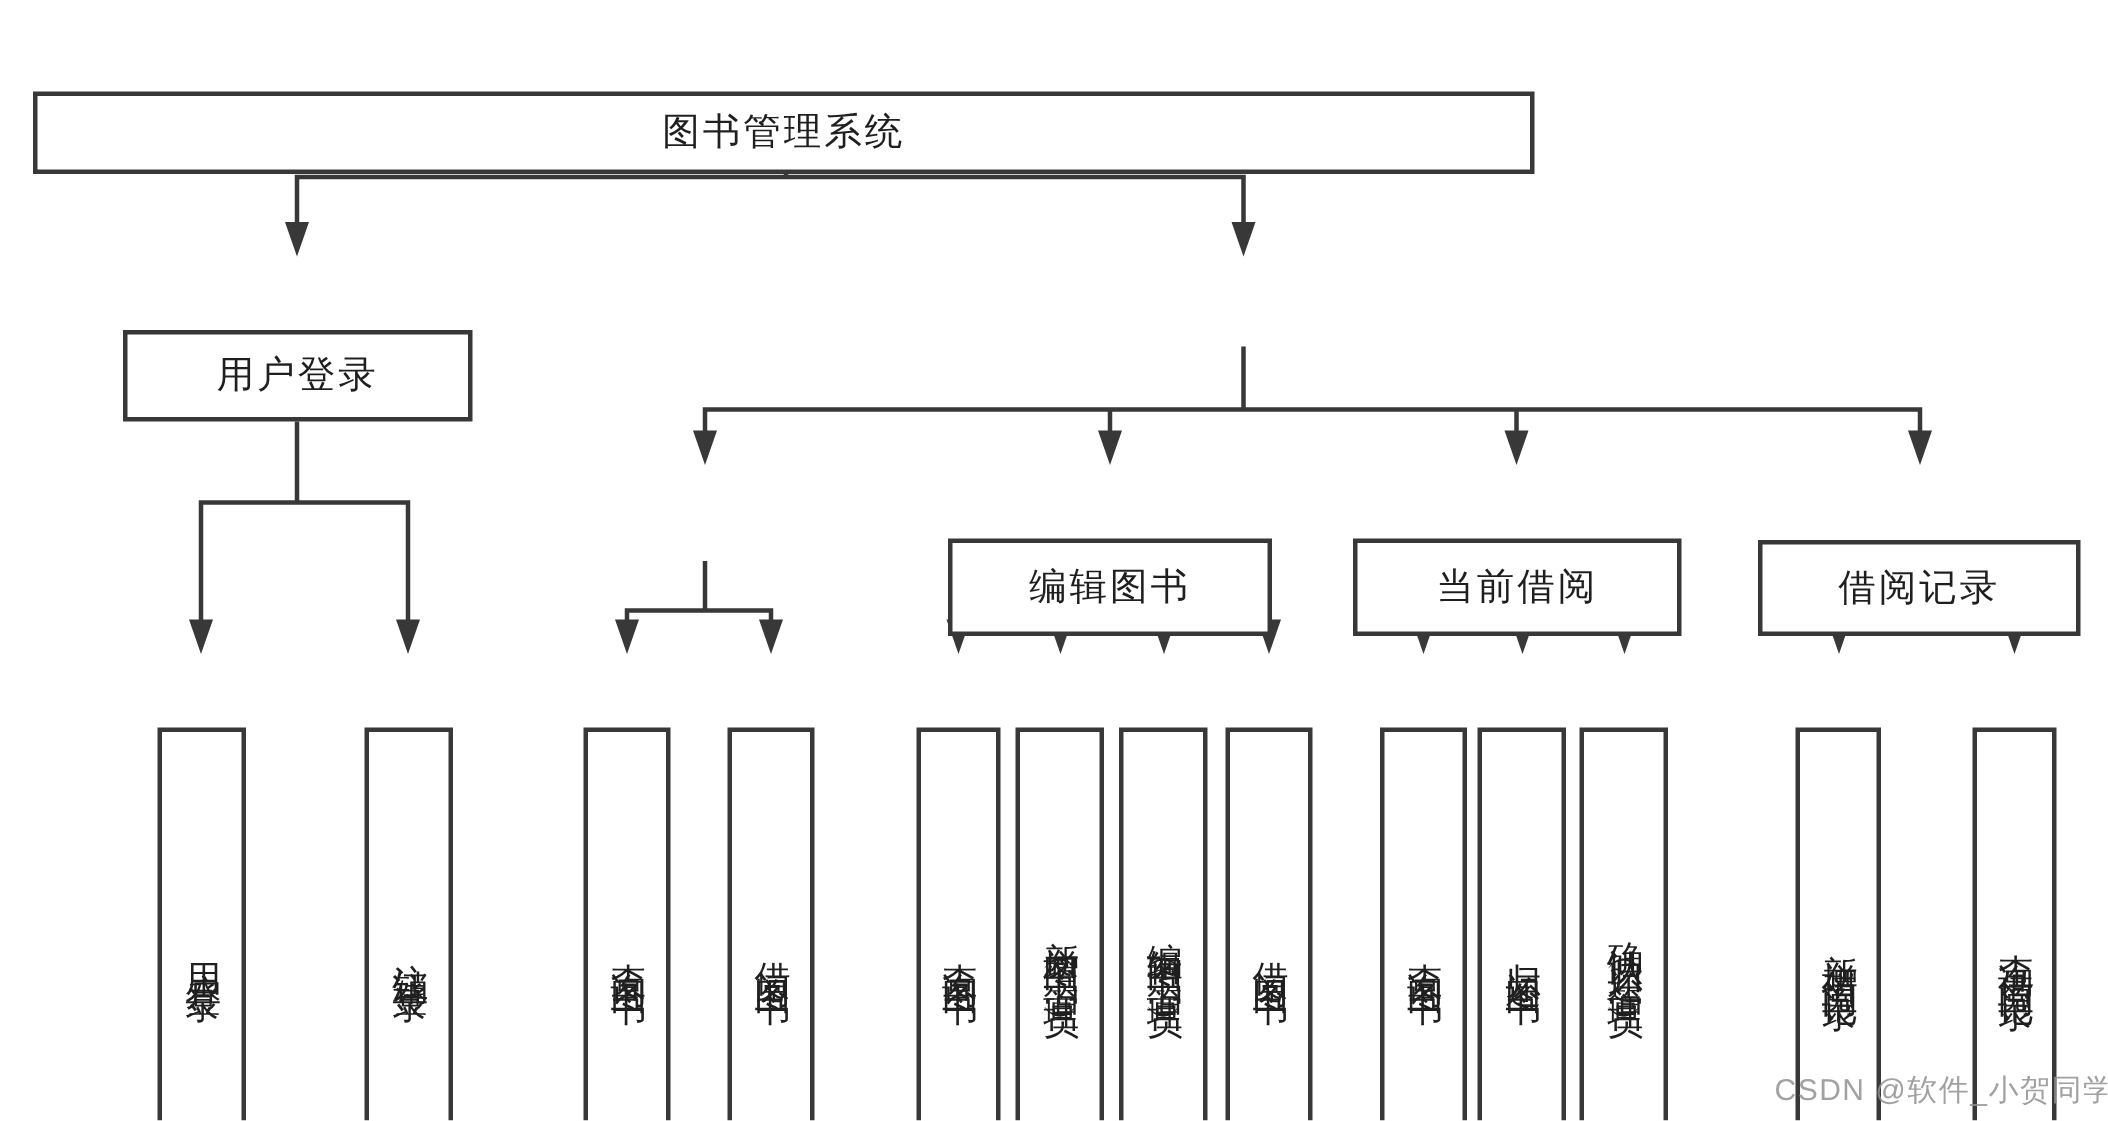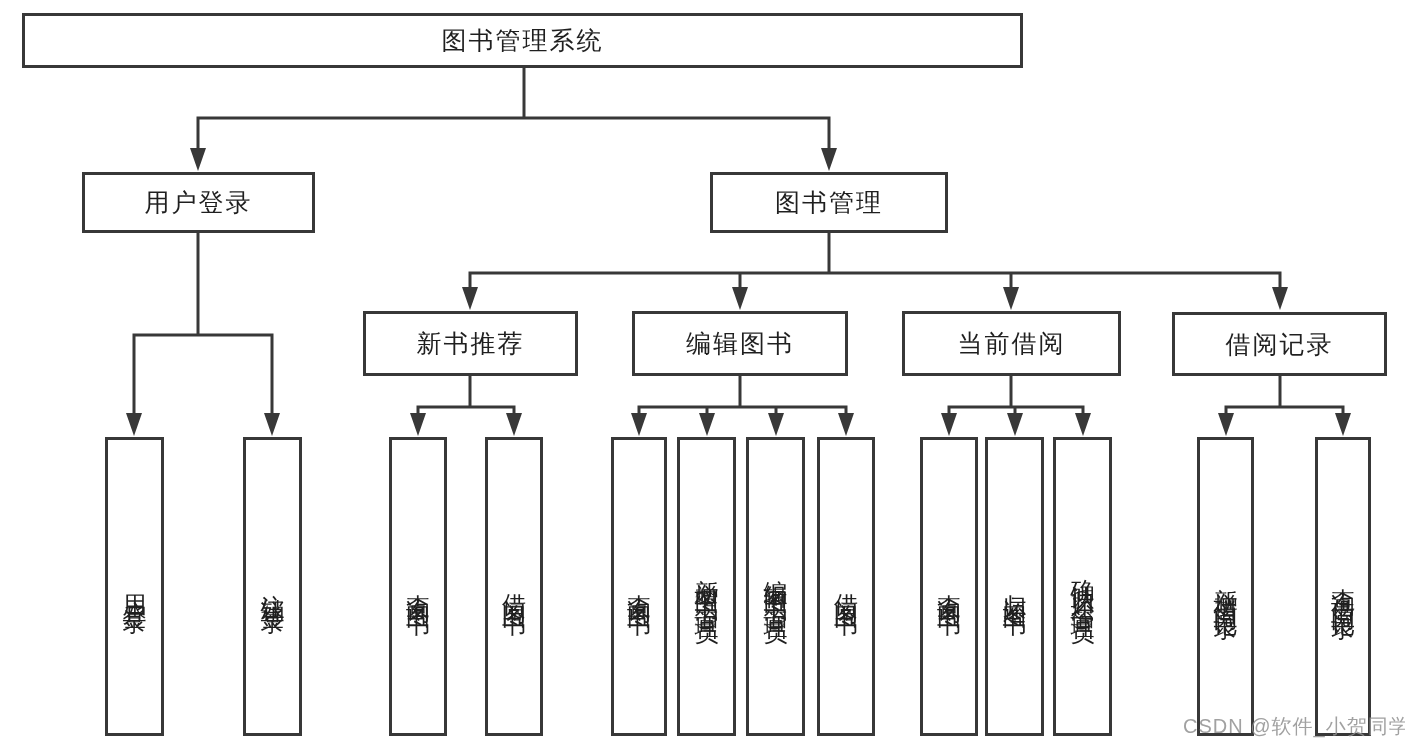--- a/index.html
+++ b/index.html
@@ -13,20 +13,21 @@
   .connectors{position:absolute;left:0;top:0;z-index:1;}
   .box{
     position:absolute;
     box-sizing:border-box;
     border:3px solid #383838;
     background:#ffffff;
     display:flex;
     align-items:center;
     justify-content:center;
     z-index:2;
+    margin-top:48px;
   }
   .hlabel{
     font-size:25px;
     letter-spacing:2px;
     color:#1f1f1f;
     white-space:nowrap;
     line-height:1;
   }
   .vlabel{
     writing-mode:vertical-rl;
@@ -104,27 +105,21 @@
     </g>
   </svg>
 
   <div class="box" style="left:22px;top:13px;width:1001px;height:55px">
     <span class="hlabel">图书管理系统</span>
   </div>
 
   <div class="box" style="left:82px;top:172px;width:233px;height:61px">
     <span class="hlabel">用户登录</span>
   </div>
-  <div class="box" style="left:710px;top:172px;width:238px;height:61px">
-    <span class="hlabel">图书管理</span>
-  </div>
 
-  <div class="box" style="left:363px;top:311px;width:215px;height:65px">
-    <span class="hlabel">新书推荐</span>
-  </div>
   <div class="box" style="left:632px;top:311px;width:216px;height:65px">
     <span class="hlabel">编辑图书</span>
   </div>
   <div class="box" style="left:902px;top:311px;width:219px;height:65px">
     <span class="hlabel">当前借阅</span>
   </div>
   <div class="box" style="left:1172px;top:312px;width:215px;height:64px">
     <span class="hlabel">借阅记录</span>
   </div>
 

